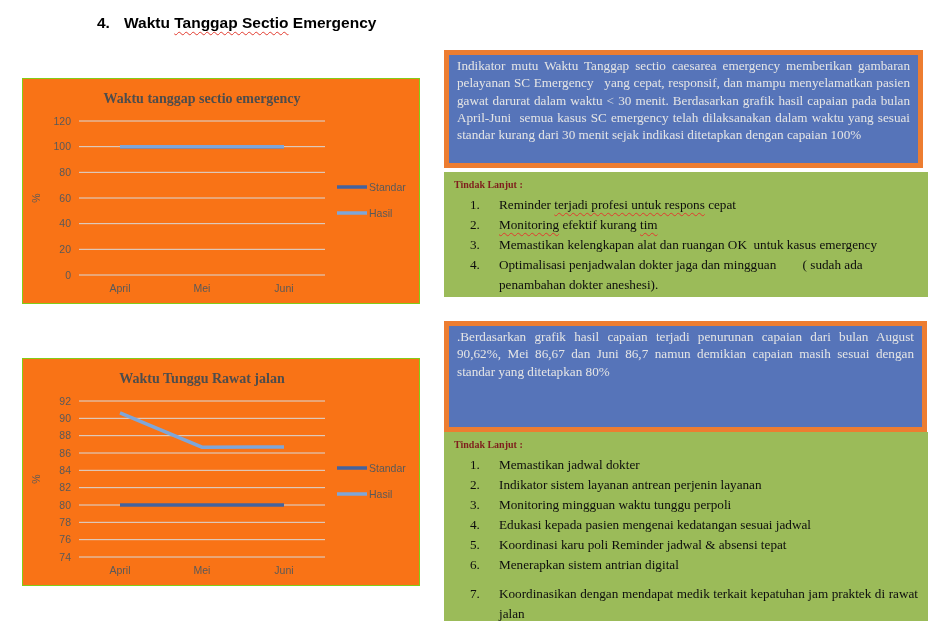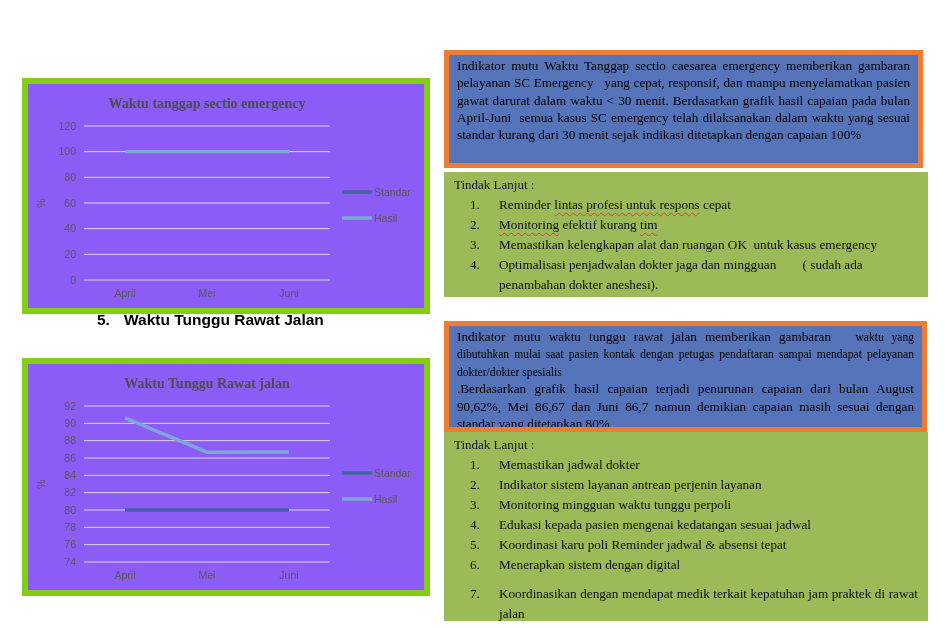--- a/index.html
+++ b/index.html
@@ -8,45 +8,48 @@
   .abs{position:absolute;}
 
   
   .doc-heading{font-family:"Liberation Sans",sans-serif;font-weight:bold;
                font-size:15.5px;color:#000;white-space:nowrap;}
   .hnum{display:inline-block;width:27px;}
   .sq{text-decoration:underline;text-decoration-style:wavy;
       text-decoration-color:#e23a2e;text-decoration-thickness:1px;text-underline-offset:3px;}
 
   
-  .chart{background:#8b5cf6;border:6px solid #84cc16;}
+  .chart{background:#f97316;border:1px solid #84cc16;}
   .ct{font-family:"Liberation Serif",serif;font-weight:bold;font-size:14px;fill:#4d4d4d;}
   .tk{font-family:"Liberation Sans",sans-serif;font-size:10.5px;fill:#595959;}
   .grid{stroke:#d9d9d9;stroke-width:1;}
 
   
   .bluebox{box-sizing:border-box;border:5px solid #ED7D31;background:#5674B9;
            padding:2px 8px;overflow:hidden;}
   .bluebox p{margin:0;text-align:justify;font-size:13.2px;line-height:17.3px;
-             color:#000000;white-space:pre-wrap;}
+             color:#e5e5e5;white-space:pre-wrap;}
   .bluebox .small{font-size:11.6px;line-height:15.4px;}
 
   
   .greenbox{box-sizing:border-box;background:#9BBB59;padding:3px 10px 3px 10px;overflow:hidden;}
-  .gtitle{font-weight:normal;font-size:13px;line-height:20px;color:#0f172a;}
+  .gtitle{font-weight:bold;font-size:10px;line-height:20px;color:#7f1d1d;}
   .li{display:flex;font-size:13.2px;line-height:20px;color:#0d0d0d;}
   .li .num{flex:0 0 20px;margin-left:16px;text-align:left;}
   .li .txt{flex:1;padding-left:9px;white-space:pre-wrap;}
   .li.gap{margin-top:9px;}
 </style>
 </head>
 <body>
 
 <div id="canvas">
 
+  <div class="abs doc-heading" style="left:97px;top:14px;">
+    <span class="hnum">4.</span><span><span>Waktu </span><span class="sq">Tanggap Sectio</span><span> Emergency</span></span>
+  </div>
 
   <div class="abs chart" style="left:22px;top:78px;width:396px;height:224px;"><svg width="396" height="224" viewBox="0 0 396 224" xmlns="http://www.w3.org/2000/svg">
         <text class="ct" x="179" y="24" text-anchor="middle">Waktu tanggap sectio emergency</text>
         <line class="grid" x1="56" y1="196" x2="302" y2="196"></line>
         <text class="tk" x="48" y="199.5" text-anchor="end">0</text>
         <line class="grid" x1="56" y1="170.33333333333334" x2="302" y2="170.33333333333334"></line>
         <text class="tk" x="48" y="173.83333333333334" text-anchor="end">20</text>
         <line class="grid" x1="56" y1="144.66666666666669" x2="302" y2="144.66666666666669"></line>
         <text class="tk" x="48" y="148.16666666666669" text-anchor="end">40</text>
         <line class="grid" x1="56" y1="119" x2="302" y2="119"></line>
@@ -70,42 +73,38 @@
       </svg></div>
 
   <div class="abs bluebox" style="left:444px;top:50px;width:479px;height:118px;">
     <p>Indikator mutu Waktu Tanggap sectio caesarea emergency memberikan gambaran pelayanan SC Emergency   yang cepat, responsif, dan mampu menyelamatkan pasien gawat darurat dalam waktu &lt; 30 menit. Berdasarkan grafik hasil capaian pada bulan April-Juni  semua kasus SC emergency telah dilaksanakan dalam waktu yang sesuai standar kurang dari 30 menit sejak indikasi ditetapkan dengan capaian 100%</p>
   </div>
 
   <div class="abs greenbox" style="left:444px;top:172px;width:484px;height:125px;">
     <div class="gtitle">Tindak Lanjut :</div>
     <div class="li">
       <span class="num">1.</span>
-      <span class="txt"><span>Reminder </span><span class="sq">lintas profesi untuk respons</span><span> cepat</span></span>
+      <span class="txt"><span>Reminder </span><span class="sq">terjadi profesi untuk respons</span><span> cepat</span></span>
     </div>
     <div class="li">
       <span class="num">2.</span>
       <span class="txt"><span class="sq">Monitoring</span><span> efektif kurang </span><span class="sq">tim</span></span>
     </div>
     <div class="li">
       <span class="num">3.</span>
       <span class="txt">Memastikan kelengkapan alat dan ruangan OK  untuk kasus emergency</span>
     </div>
     <div class="li">
       <span class="num">4.</span>
       <span class="txt">Optimalisasi penjadwalan dokter jaga dan mingguan        ( sudah ada penambahan dokter aneshesi).</span>
     </div>
   </div>
 
-  <div class="abs doc-heading" style="left:97px;top:311px;">
-    <span class="hnum">5.</span><span>Waktu Tunggu Rawat Jalan</span>
-  </div>
 
   <div class="abs bluebox" style="left:444px;top:321px;width:483px;height:111px;">
-    <p><span>Indikator mutu waktu tunggu rawat jalan memberikan gambaran   </span><span class="small">waktu yang dibutuhkan mulai saat pasien kontak dengan petugas pendaftaran sampai mendapat pelayanan dokter/dokter spesialis</span></p>
     <p>.Berdasarkan grafik hasil capaian terjadi penurunan capaian dari bulan August 90,62%, Mei 86,67 dan Juni 86,7 namun demikian capaian masih sesuai dengan standar yang ditetapkan 80%</p>
   </div>
 
   <div class="abs chart" style="left:22px;top:358px;width:396px;height:226px;"><svg width="396" height="226" viewBox="0 0 396 226" xmlns="http://www.w3.org/2000/svg">
         <text class="ct" x="179" y="24" text-anchor="middle">Waktu Tunggu Rawat jalan</text>
         <line class="grid" x1="56" y1="198" x2="302" y2="198"></line>
         <text class="tk" x="48" y="201.5" text-anchor="end">74</text>
         <line class="grid" x1="56" y1="180.66666666666666" x2="302" y2="180.66666666666666"></line>
         <text class="tk" x="48" y="184.16666666666666" text-anchor="end">76</text>
         <line class="grid" x1="56" y1="163.33333333333331" x2="302" y2="163.33333333333331"></line>
@@ -153,21 +152,21 @@
     <div class="li">
       <span class="num">4.</span>
       <span class="txt">Edukasi kepada pasien mengenai kedatangan sesuai jadwal</span>
     </div>
     <div class="li">
       <span class="num">5.</span>
       <span class="txt">Koordinasi karu poli Reminder jadwal &amp; absensi tepat</span>
     </div>
     <div class="li">
       <span class="num">6.</span>
-      <span class="txt">Menerapkan sistem dengan digital</span>
+      <span class="txt">Menerapkan sistem antrian digital</span>
     </div>
     <div class="li gap">
       <span class="num">7.</span>
       <span class="txt" style="text-align:justify;">Koordinasikan dengan mendapat medik terkait kepatuhan jam praktek di rawat jalan</span>
     </div>
   </div>
 
 </div>
 
 </body></html>

